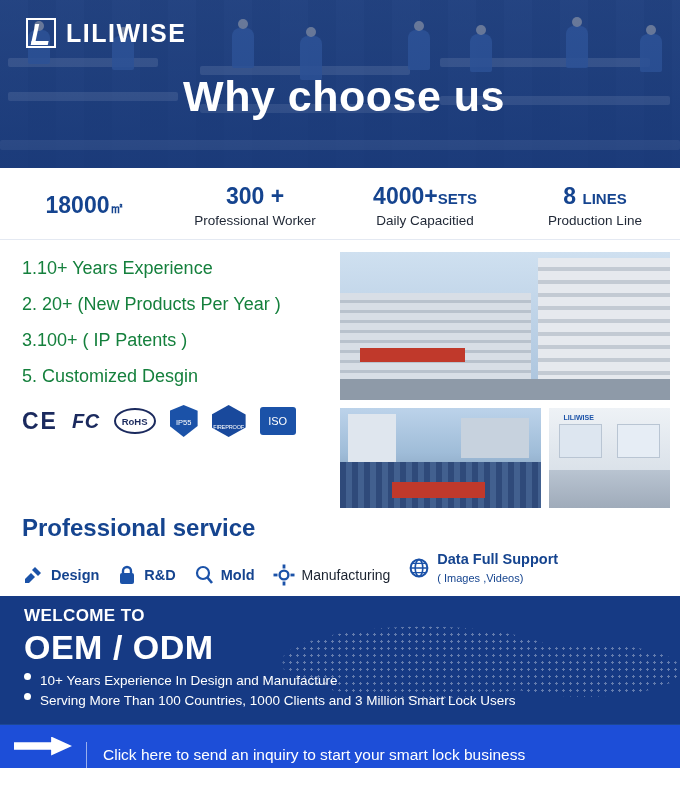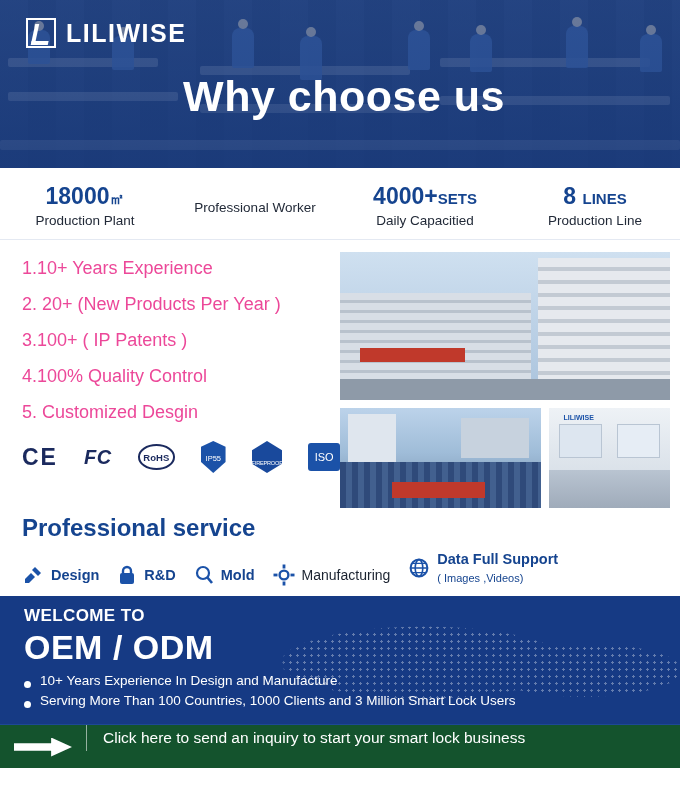--- a/index.html
+++ b/index.html
@@ -125,28 +125,28 @@
     display: flex;
     padding: 12px 0 0 0;
     height: 268px;
   }
   .features {
     width: 340px;
     padding: 6px 0 0 22px;
   }
   .feature {
     font-size: 18px;
-    color: #ec4899;
+    color: #15803d;
     margin-bottom: 15px;
     white-space: nowrap;
   }
   .certs {
     display: flex;
     align-items: center;
-    gap: 26px;
+    gap: 14px;
     margin-top: 18px;
   }
   .cert {
     height: 30px;
     display: flex; align-items: center; justify-content: center;
     color: #1b2a5e;
     font-weight: bold;
   }
   .cert-ce { font-size: 23px; letter-spacing: 2px; }
   .cert-fc { font-size: 20px; font-style: italic; letter-spacing: 0.5px; }
@@ -282,30 +282,30 @@
                         radial-gradient(ellipse 40% 34% at 76% 58%, #000 60%, transparent 62%);
     mask-image: radial-gradient(ellipse 58% 46% at 36% 52%, #000 60%, transparent 62%),
                 radial-gradient(ellipse 40% 34% at 76% 58%, #000 60%, transparent 62%);
   }
   .oem-welcome { font-size: 17px; font-weight: bold; letter-spacing: 0.4px; position: relative; }
   .oem-big {
     font-size: 34px; font-weight: bold; letter-spacing: 0.5px;
     margin: 2px 0 6px; position: relative;
   }
   .oem-bullet {
-    display: flex; align-items: flex-end; gap: 9px;
+    display: flex; align-items: flex-start; gap: 9px;
     font-size: 13.5px; margin-bottom: 5px; position: relative;
   }
   .dot { width: 7px; height: 7px; border-radius: 50%; background: #fff; flex: none; }
 
   
   .cta {
     height: 44px;
-    background: #14532d;
-    display: flex; align-items: flex-start;
+    background: #1d4ed8;
+    display: flex; align-items: flex-end;
     border-top: 1px solid #1d4896;
   }
   .cta-arrow {
     width: 86px; height: 44px;
     display: flex; align-items: center; justify-content: center;
   }
   .arrow-shape {
     width: 58px; height: 19px;
     background: #fff;
     clip-path: polygon(0 30%, 64% 30%, 64% 0, 100% 50%, 64% 100%, 64% 70%, 0 70%);
@@ -348,23 +348,25 @@
   </div>
 
   <div class="hero-title">Why choose us</div>
 </div>
 
 <div class="stats">
   <div class="stat">
     <div class="stat-value">
       <span>18000</span><span class="sm">㎡</span>
     </div>
-    <div class="stat-label">Production Plant</div>
   </div>
   <div class="stat">
+    <div class="stat-value">
+      <span>300 +</span>
+    </div>
     <div class="stat-label">Professional Worker</div>
   </div>
   <div class="stat">
     <div class="stat-value">
       <span>4000+</span><span class="sm">SETS</span>
     </div>
     <div class="stat-label">Daily Capacitied</div>
   </div>
   <div class="stat">
     <div class="stat-value">
@@ -372,21 +374,20 @@
     </div>
     <div class="stat-label">Production Line</div>
   </div>
 </div>
 
 <div class="mid">
   <div class="features">
     <div class="feature">1.10+ Years Experience</div>
     <div class="feature">2. 20+ (New Products Per Year )</div>
     <div class="feature">3.100+ ( IP Patents )</div>
-    <div class="feature">4.100% Quality Control</div>
     <div class="feature">5. Customized Desgin</div>
 
     <div class="certs">
       <div class="cert cert-ce">CE</div>
       <div class="cert cert-fc">FC</div>
       <div class="cert cert-oval">RoHS</div>
       <div class="cert-shield">IP55</div>
       <div class="cert-flame">FIREPROOF</div>
       <div class="cert-iso">ISO</div>
     </div>

